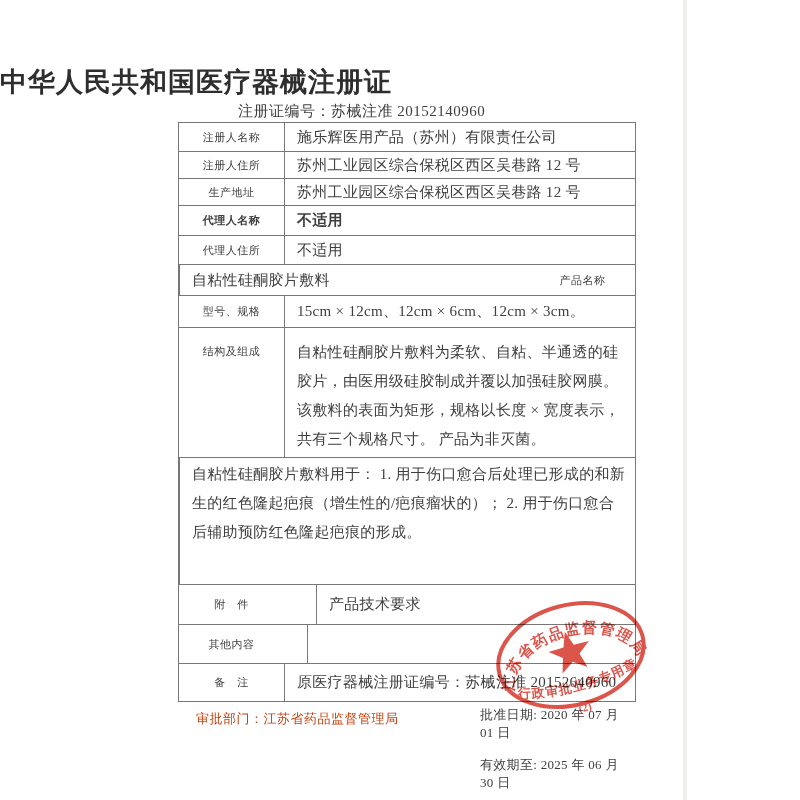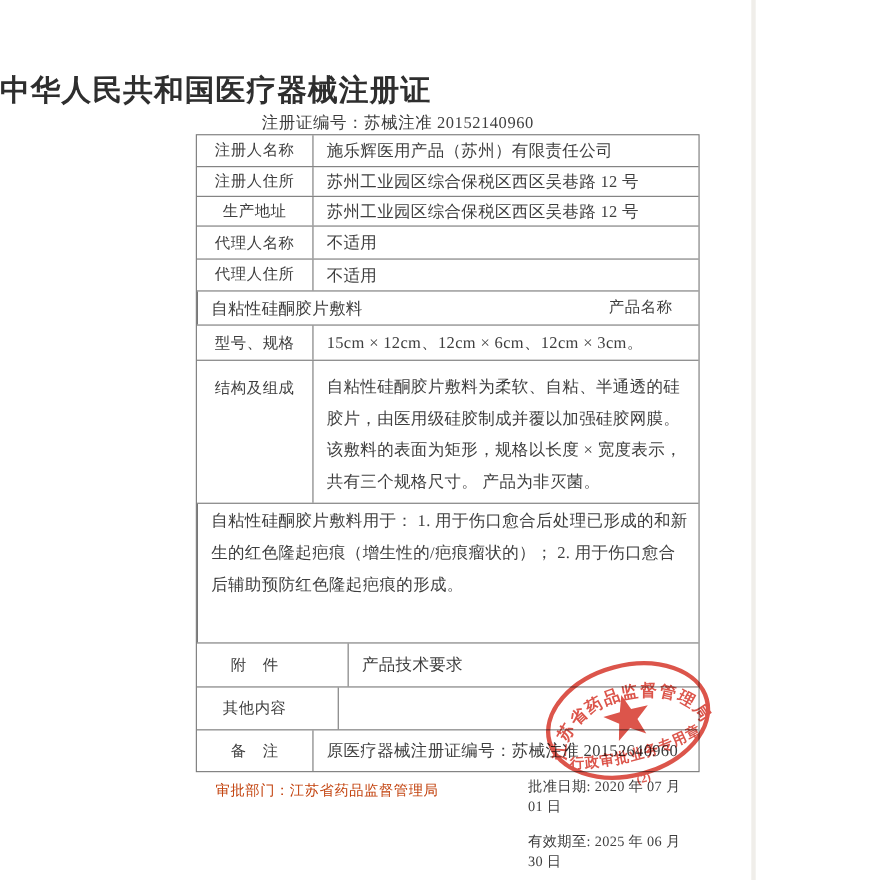--- a/index.html
+++ b/index.html
@@ -19,32 +19,32 @@
     font-size: 15px; color: #3e3e3e; letter-spacing: 0.5px; margin-left: 42px;
   }
 
   .cert-table {
     position: absolute; top: 122px; left: 178px; width: 458px;
     border: 1px solid #777; background: #fff;
   }
   .row { display: flex; align-items: center; }
   .row + .row { border-top: 1px solid #777; }
   .cell.label {
-    flex: 0 0 105px; text-align: center; font-size: 14px;
+    flex: 0 0 105px; text-align: center; font-size: 11px;
     letter-spacing: 0.5px; color: #3e3e3e; align-self: stretch;
     display: flex; align-items: center; justify-content: center;
   }
   .cell.value {
     flex: 1 1 auto; border-left: 1px solid #777; align-self: stretch;
     display: flex; align-items: center;
     padding: 0 8px 0 12px; font-size: 15px; color: #3e3e3e;
     letter-spacing: 0.3px;
   }
   .r0 { height: 28px; } .r1 { height: 27px; } .r2 { height: 27px; }
-  .r3 { height: 30px; } .r4 { height: 29px; } .r5 { height: 31px; }
+  .r3 { height: 30px; font-weight: bold; } .r4 { height: 29px; } .r5 { height: 31px; }
   .r6 { height: 32px; } .r7 { height: 130px; } .r8 { height: 127px; }
   .r9 { height: 40px; gap: 32px; } .r10 { height: 39px; gap: 23px; } .r11 { height: 38px; }
 
   .row.multiline .cell.value {
     display: block; line-height: 29px;
   }
   .row.multiline .cell.label {
     display: block;
   }
   .r7 .cell.value { padding-top: 10px; }

